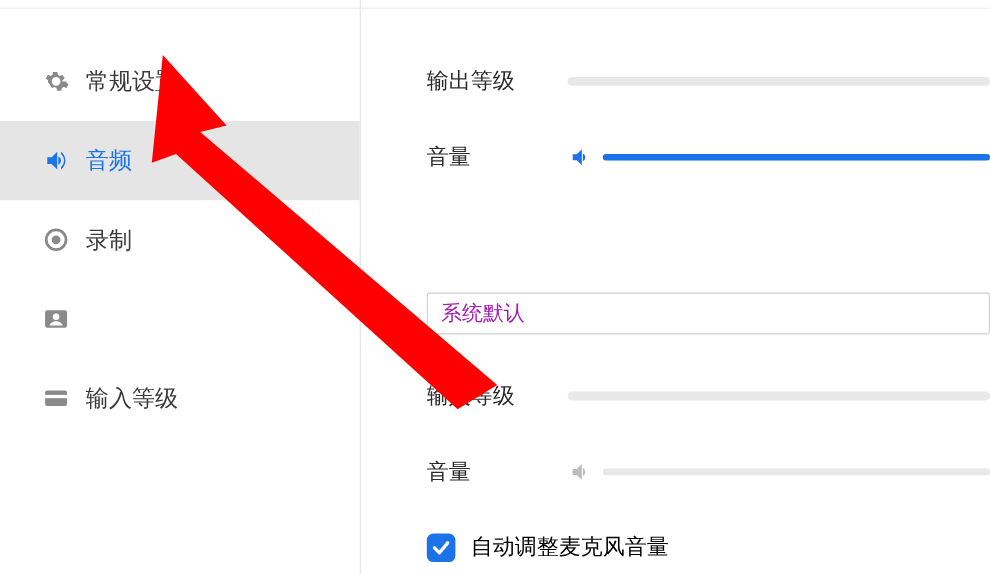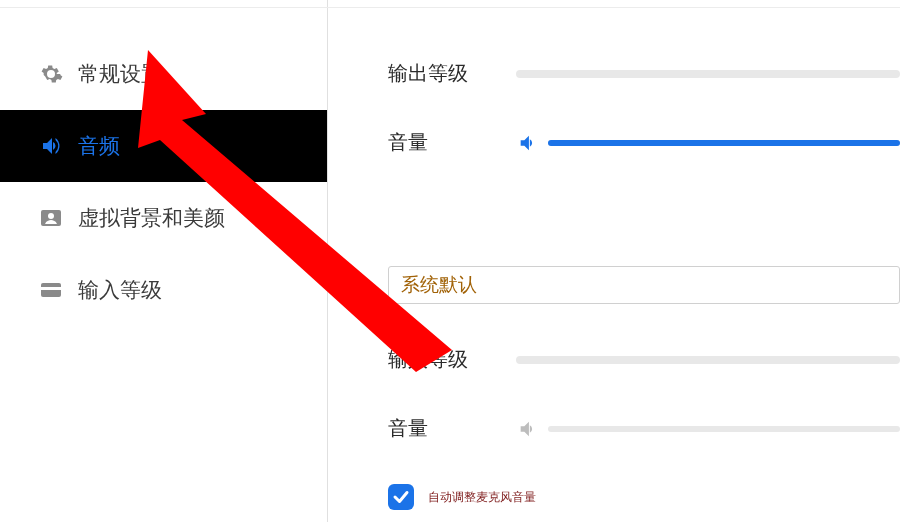--- a/index.html
+++ b/index.html
@@ -22,21 +22,21 @@
     background: #ffffff;
   }
   .sidebar-item {
     display: flex;
     align-items: center;
     height: 72px;
     padding-left: 38px;
     cursor: pointer;
   }
   .sidebar-item.active {
-    background: #000000;
+    background: #e5e5e5;
   }
   .sidebar-item.active .label { color: #1b73e8; }
   .sidebar-item .icon {
     width: 26px;
     height: 26px;
     margin-right: 14px;
     display: flex;
     align-items: center;
     justify-content: center;
     color: #8a8a8a;
@@ -93,40 +93,40 @@
   }
   .dropdown {
     flex: 1;
     height: 38px;
     border: 1px solid #d0d0d0;
     border-radius: 3px;
     display: flex;
     align-items: center;
     padding: 0 12px;
     font-size: 19px;
-    color: #a16207;
+    color: #a21caf;
     background: #fff;
   }
   .checkbox-row {
     display: flex;
     align-items: center;
     margin-top: 10px;
   }
   .checkbox {
     width: 26px;
     height: 26px;
     border-radius: 6px;
     background: #1b73e8;
     display: flex;
     align-items: center;
     justify-content: center;
     margin-right: 14px;
   }
   .checkbox svg { display: block; }
-  .checkbox-label { font-size: 12px; color: #7f1d1d; }
+  .checkbox-label { font-size: 20px; color: #000000; }
 
   .arrow-overlay {
     position: absolute;
     left: 120px;
     top: 50px;
     pointer-events: none;
     z-index: 10;
   }
 
   .top-edge {
@@ -159,30 +159,38 @@
 
     <div class="sidebar-item active">
       <span class="icon">
         <svg width="24" height="24" viewBox="0 0 24 24" fill="currentColor">
             <path d="M4 9h4l5-5v16l-5-5H4V9zm12.5 3a4.5 4.5 0 00-2.5-4v8a4.5 4.5 0 002.5-4zm0-8v2a8 8 0 010 12v2a10 10 0 000-16z"></path>
           </svg>
       </span>
       <span class="label">音频</span>
     </div>
 
+    <div class="sidebar-item">
+      <span class="icon">
+        <svg width="24" height="24" viewBox="0 0 24 24" fill="none" stroke="currentColor" stroke-width="2.5">
+            <circle cx="12" cy="12" r="9"></circle>
+            <circle cx="12" cy="12" r="4" fill="currentColor" stroke="none"></circle>
+          </svg>
+      </span>
+      <span class="label">录制</span>
+    </div>
 
     <div class="sidebar-item">
       <span class="icon">
         <svg width="24" height="24" viewBox="0 0 24 24" fill="currentColor">
             <rect x="2" y="4" width="20" height="16" rx="2"></rect>
             <circle cx="12" cy="10" r="3" fill="#fff"></circle>
             <path d="M6 18c1-3 4-4 6-4s5 1 6 4" fill="#fff"></path>
           </svg>
       </span>
-      <span class="label">虚拟背景和美颜</span>
     </div>
 
     <div class="sidebar-item">
       <span class="icon">
         <svg width="24" height="24" viewBox="0 0 24 24" fill="currentColor">
             <rect x="2" y="5" width="20" height="14" rx="2"></rect>
             <rect x="2" y="9" width="20" height="3" fill="#fff"></rect>
           </svg>
       </span>
       <span class="label">输入等级</span>

